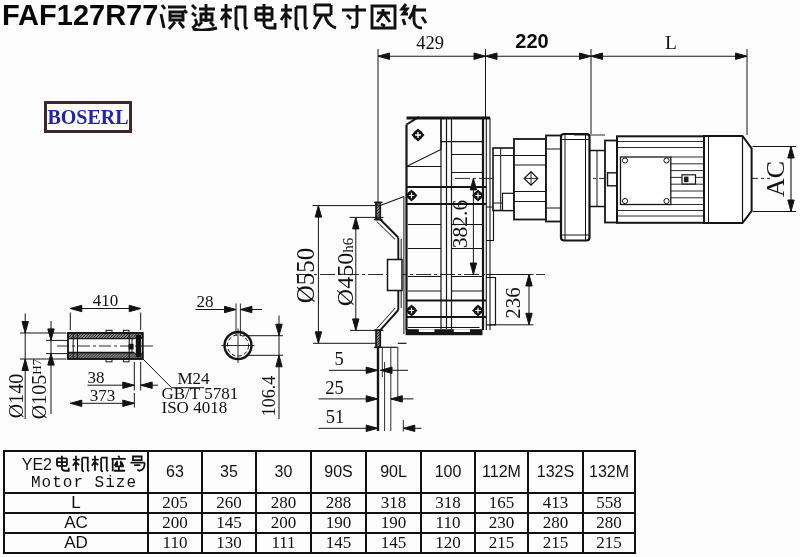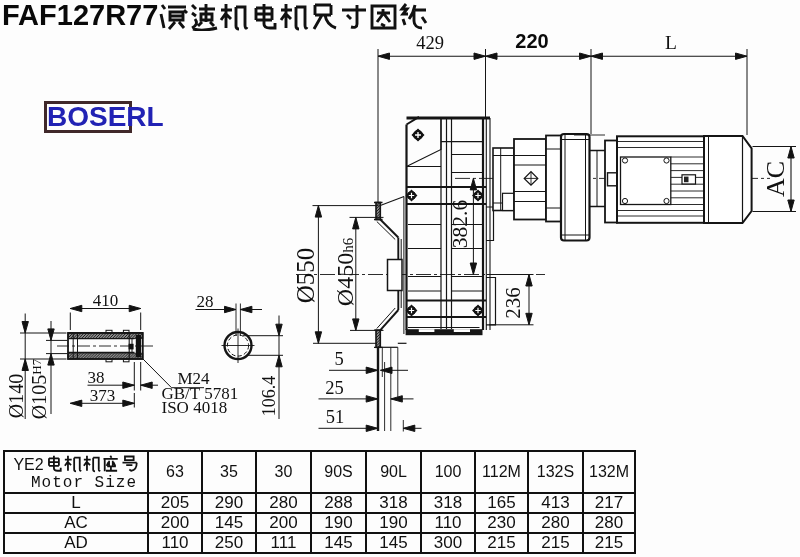--- a/index.html
+++ b/index.html
@@ -3,26 +3,26 @@
 <meta charset="utf-8">
 <style>
 html,body{margin:0;padding:0;background:#fff;}
 #page{position:relative;width:800px;height:557px;background:#fdfdfd;overflow:hidden;
  font-family:"Liberation Sans",sans-serif;}
 #title{position:absolute;left:2px;top:-2px;height:34px;white-space:nowrap;}
 #title .lat{font:bold 29px "Liberation Sans",sans-serif;color:#090909;letter-spacing:0px;vertical-align:top;line-height:34px;display:inline-block;}
 #title svg{vertical-align:top;margin-top:3px;}
 #logo{position:absolute;left:44px;top:101px;width:82px;height:26px;border:3px solid #40282a;
  text-align:center;}
-#logo span{font-family:Liberation Sans, sans-serif;font-size:28px;font-weight:bold;color:#2122b4;line-height:26px;letter-spacing:0px;}
+#logo span{font-family:Liberation Serif, serif;font-size:20px;font-weight:bold;color:#2122b4;line-height:26px;letter-spacing:0px;}
 #tbl{position:absolute;left:3px;top:450px;border-collapse:collapse;table-layout:fixed;}
 #tbl td{border:2px solid #111;text-align:center;vertical-align:middle;padding:0;line-height:18px;
  font-family:"Liberation Sans",sans-serif;font-size:17px;color:#111;}
 #tbl .hd{font-size:16px;}
-#tbl .num{font-size:17px;}
+#tbl .num{font-size:17px;font-family:Liberation Serif, serif;}
 #drawing{position:absolute;left:0;top:0;}
 </style>
 </head>
 <body>
 <div id="page">
 
 <svg id="drawing" width="800" height="557" viewBox="0 0 800 557">
 <defs>
 <path id="ar" d="M0,0 L-11.5,3.2 L-11.5,-3.2 Z" fill="#111"></path>
 <pattern id="h" width="3.6" height="3.6" patternUnits="userSpaceOnUse">
@@ -416,21 +416,21 @@
         <col style="width:55px">
         <col style="width:55px">
         <col style="width:54px">
         <col style="width:53px">
         <col style="width:55px">
         <col style="width:52px">
       </colgroup>
 <tbody>
         <tr style="height:42px">
           <td class="hd">
-            <div style="line-height:19px;margin-top:1px;white-space:nowrap;">YE2<svg width="95" height="19" viewBox="0 0 95 19" style="vertical-align:-3px;">
+            <div style="line-height:19px;margin-top:1px;white-space:nowrap;text-align:right;">YE2<svg width="95" height="19" viewBox="0 0 95 19" style="vertical-align:-3px;">
                 <use href="#g4" transform="scale(0.62)"></use>
                 <use href="#g3" transform="translate(19,0) scale(0.62)"></use>
                 <use href="#g3" transform="translate(38,0) scale(0.62)"></use>
                 <use href="#gz" transform="translate(57,0) scale(0.62)"></use>
                 <use href="#gh" transform="translate(76,0) scale(0.62)"></use>
               </svg></div>
             <div style="font-family:'Liberation Mono',monospace;font-size:16px;letter-spacing:1px;line-height:18px;margin-left:16px;">Motor Size</div>
           </td>
 <td class="hd">63</td>
           <td class="hd">35</td>
@@ -438,48 +438,48 @@
           <td class="hd">90S</td>
           <td class="hd">90L</td>
           <td class="hd">100</td>
           <td class="hd">112M</td>
           <td class="hd">132S</td>
           <td class="hd">132M</td>
         </tr>
 <tr style="height:18px">
           <td>L</td>
           <td class="num">205</td>
-          <td class="num">290</td>
+          <td class="num">260</td>
           <td class="num">280</td>
           <td class="num">288</td>
           <td class="num">318</td>
           <td class="num">318</td>
           <td class="num">165</td>
           <td class="num">413</td>
-          <td class="num">217</td>
+          <td class="num">558</td>
         </tr>
 <tr style="height:18px">
           <td>AC</td>
           <td class="num">200</td>
           <td class="num">145</td>
           <td class="num">200</td>
           <td class="num">190</td>
           <td class="num">190</td>
           <td class="num">110</td>
           <td class="num">230</td>
           <td class="num">280</td>
           <td class="num">280</td>
         </tr>
 <tr style="height:18px">
           <td>AD</td>
           <td class="num">110</td>
-          <td class="num">250</td>
+          <td class="num">130</td>
           <td class="num">111</td>
           <td class="num">145</td>
           <td class="num">145</td>
-          <td class="num">300</td>
+          <td class="num">120</td>
           <td class="num">215</td>
           <td class="num">215</td>
           <td class="num">215</td>
         </tr>
 </tbody>
     </table>
 </div>
 
 </body></html>

